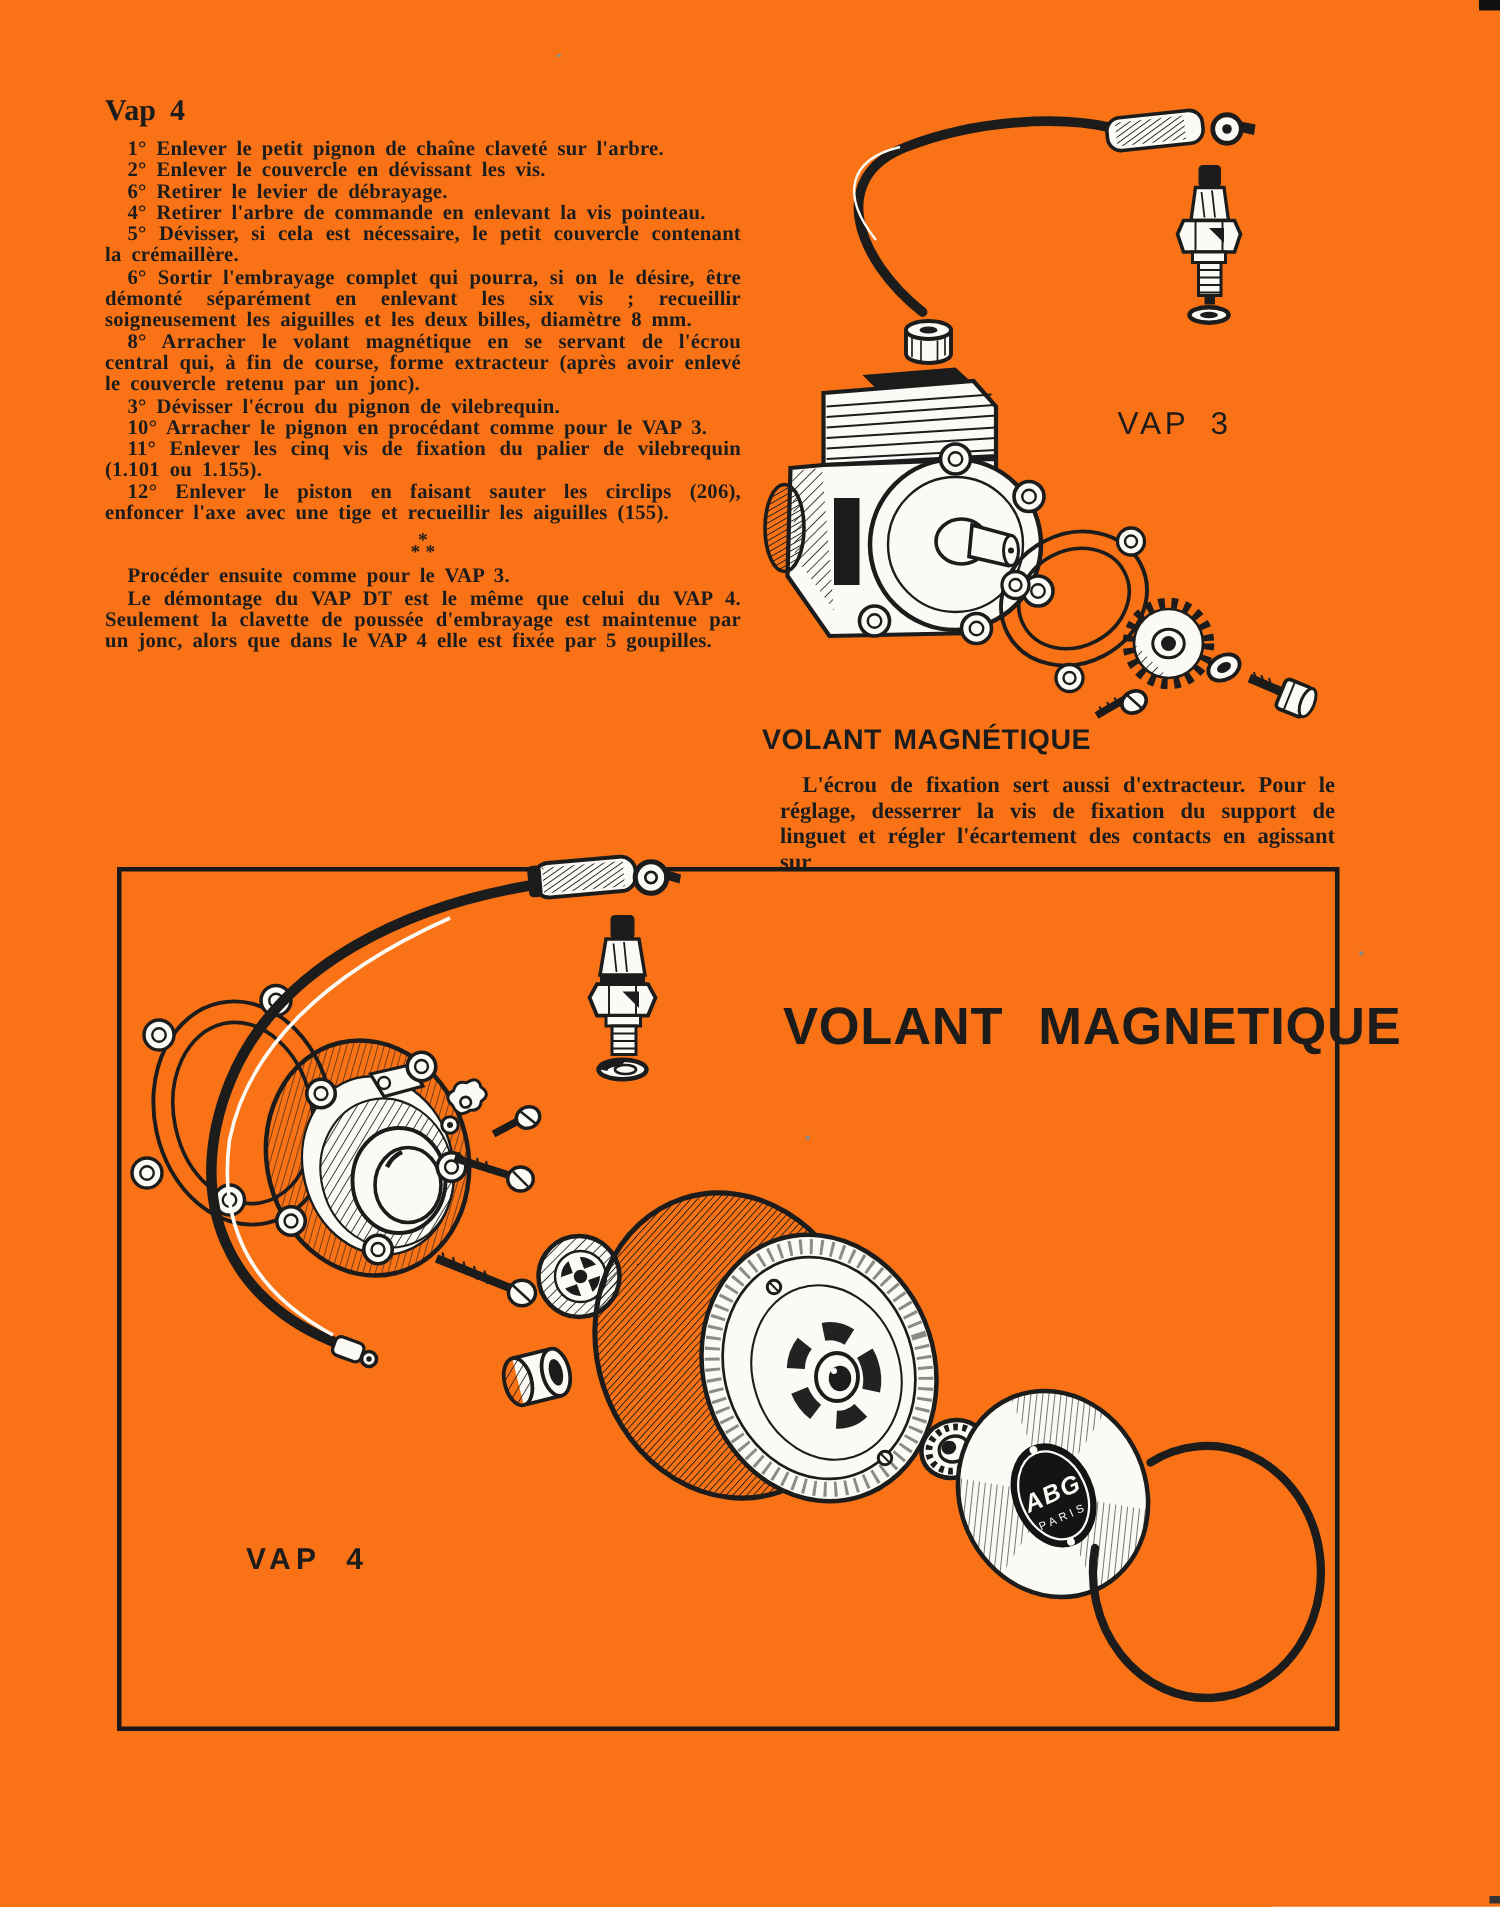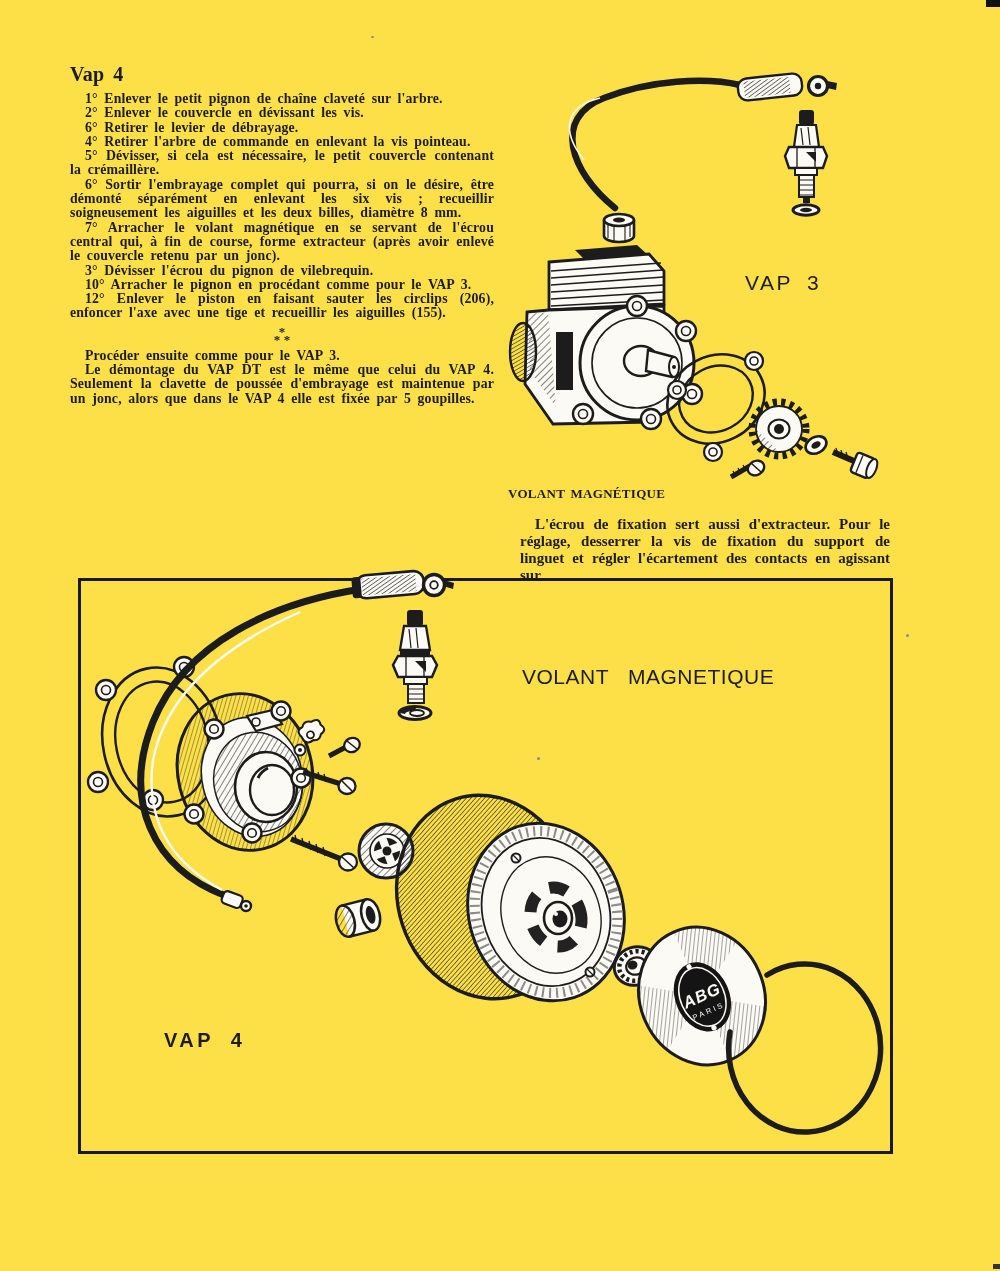--- a/index.html
+++ b/index.html
@@ -1,19 +1,19 @@
 <!DOCTYPE html>
 <html><head>
 <meta charset="utf-8">
 <style>
   html,body{margin:0;padding:0;}
   .page{
     position:relative;
     width:1000px;height:1271px;
-    background:#fde047;
+    background:#f97316;
     overflow:hidden;
     color:#1c1c1c;
     font-family:"Liberation Serif", serif;
   }
   
   .leftcol{
     position:absolute;left:70px;top:64px;width:424px;
     font-size:13.8px;line-height:14.3px;font-weight:700;
     text-align:justify;word-spacing:3px;letter-spacing:.15px;
   }
@@ -27,36 +27,36 @@
     margin:7px 0 5px 0;text-indent:0 !important;word-spacing:0;
   }
   .sep div{text-indent:0;}
   
   .rightcol{
     position:absolute;left:508px;top:484px;width:394px;
     font-size:15px;line-height:17px;font-weight:700;
     text-align:justify;word-spacing:3px;
   }
   .rightcol h2{
-    font-family:Liberation Serif, serif;
-    font-size:13px;line-height:20px;margin:0 0 6px 0;font-weight:700;
+    font-family:Liberation Sans, sans-serif;
+    font-size:19px;line-height:20px;margin:0 0 6px 0;font-weight:700;
     letter-spacing:.3px;text-align:left;word-spacing:2px;
   }
   .rightcol p{margin:12px;text-indent:15px;}
   
   .vap3label{
     position:absolute;left:745px;top:271px;
     font-family:"Liberation Sans", sans-serif;
     font-weight:400;font-size:21px;letter-spacing:2.5px;word-spacing:6px;
     white-space:nowrap;
   }
   .figtitle{
     position:absolute;left:522px;top:665px;
     font-family:"Liberation Sans", sans-serif;
-    font-weight:400;font-size:21px;letter-spacing:.5px;word-spacing:13px;
+    font-weight:700;font-size:35px;letter-spacing:.5px;word-spacing:13px;
     white-space:nowrap;
   }
   .vap4label{
     position:absolute;left:164px;top:1029px;
     font-family:"Liberation Sans", sans-serif;
     font-weight:700;font-size:20px;letter-spacing:3.5px;word-spacing:8px;
     white-space:nowrap;
   }
   
   .frame{
@@ -75,23 +75,24 @@
 <div class="page">
 
   <div class="leftcol">
     <h1>Vap 4</h1>
     <p>1° Enlever le petit pignon de chaîne claveté sur l'arbre.</p>
     <p>2° Enlever le couvercle en dévissant les vis.</p>
     <p>6° Retirer le levier de débrayage.</p>
     <p>4° Retirer l'arbre de commande en enlevant la vis pointeau.</p>
     <p>5° Dévisser, si cela est nécessaire, le petit couvercle contenant la crémaillère.</p>
     <p>6° Sortir l'embrayage complet qui pourra, si on le désire, être démonté séparément en enlevant les six vis ; recueillir soigneusement les aiguilles et les deux billes, diamètre 8 mm.</p>
-    <p>7° Arracher le volant magnétique en se servant de l'écrou central qui, à fin de course, forme extracteur (après avoir enlevé le couvercle retenu par un jonc).</p>
+    <p>8° Arracher le volant magnétique en se servant de l'écrou central qui, à fin de course, forme extracteur (après avoir enlevé le couvercle retenu par un jonc).</p>
     <p>3° Dévisser l'écrou du pignon de vilebrequin.</p>
     <p>10° Arracher le pignon en procédant comme pour le VAP 3.</p>
+    <p>11° Enlever les cinq vis de fixation du palier de vilebrequin (1.101 ou 1.155).</p>
     <p>12° Enlever le piston en faisant sauter les circlips (206), enfoncer l'axe avec une tige et recueillir les aiguilles (155).</p>
     <div class="sep">
       <div>*</div>
       <div>* *</div>
     </div>
     <p>Procéder ensuite comme pour le VAP 3.</p>
     <p>Le démontage du VAP DT est le même que celui du VAP 4. Seulement la clavette de poussée d'embrayage est maintenue par un jonc, alors que dans le VAP 4 elle est fixée par 5 goupilles.</p>
   </div>
 
   <div class="vap3label">VAP 3</div>

